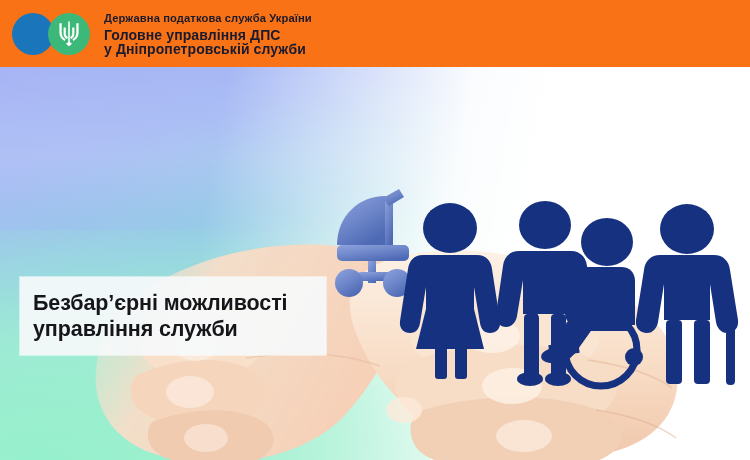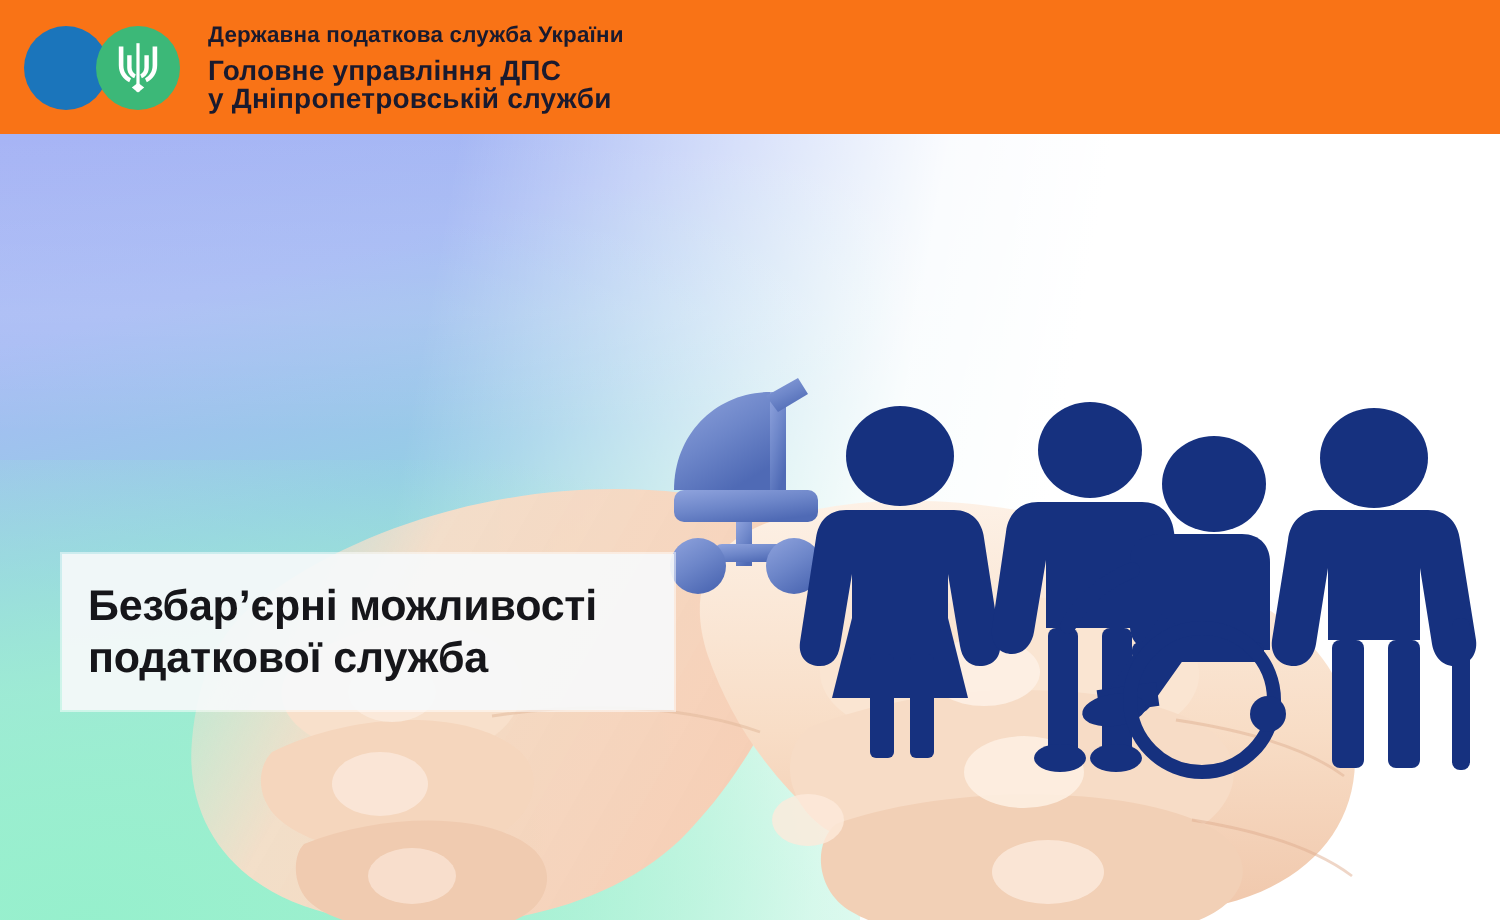--- a/index.html
+++ b/index.html
@@ -76,21 +76,21 @@
   
   #hands{position:absolute;left:0;bottom:0;width:750px;height:260px;}
   #hands svg{display:block;width:750px;height:260px;}
 
   
   #people{position:absolute;left:0;top:0;width:750px;height:393px;}
   #people svg{display:block;width:750px;height:393px;}
 
   
   #title-card{
-    position:absolute;left:31px;top:210px;width:306px;height:78px;
+    position:absolute;left:20px;top:210px;width:306px;height:78px;
     background:rgba(246,249,250,.93);
     box-shadow:0 0 0 1px rgba(255,255,255,.5);
     display:flex;flex-direction:column;justify-content:center;
     padding:0 0 0 13px;box-sizing:border-box;
   }
   .title-line{
     color:#16161a;font-weight:bold;font-size:21.5px;line-height:26px;
     letter-spacing:-.1px;white-space:nowrap;
   }
 </style>
@@ -263,17 +263,17 @@
                    l8 -50 c1 -9 7 -15 16 -15 Z"></path>
           <rect x="666" y="253" width="16" height="64" rx="4"></rect>
           <rect x="694" y="253" width="16" height="64" rx="4"></rect>
           <rect x="726" y="242" width="9" height="76" rx="4"></rect>
         </g>
       </svg>
     </div>
 
     <div id="title-card">
       <div class="title-line">Безбар’єрні можливості</div>
-      <div class="title-line">податкової служба</div>
+      <div class="title-line">управління служби</div>
     </div>
 
   </div>
 </div>
 
 </body></html>

